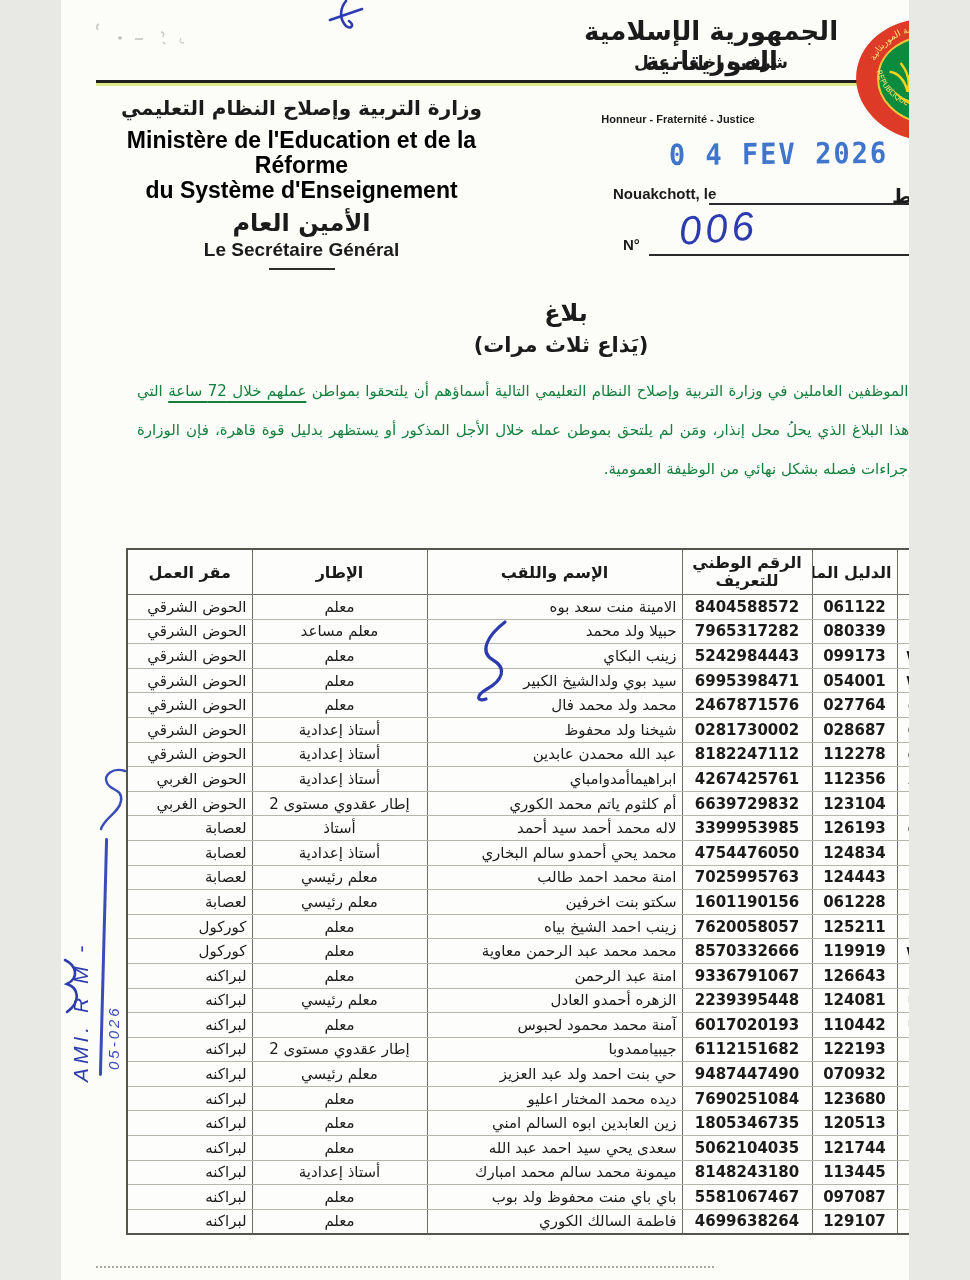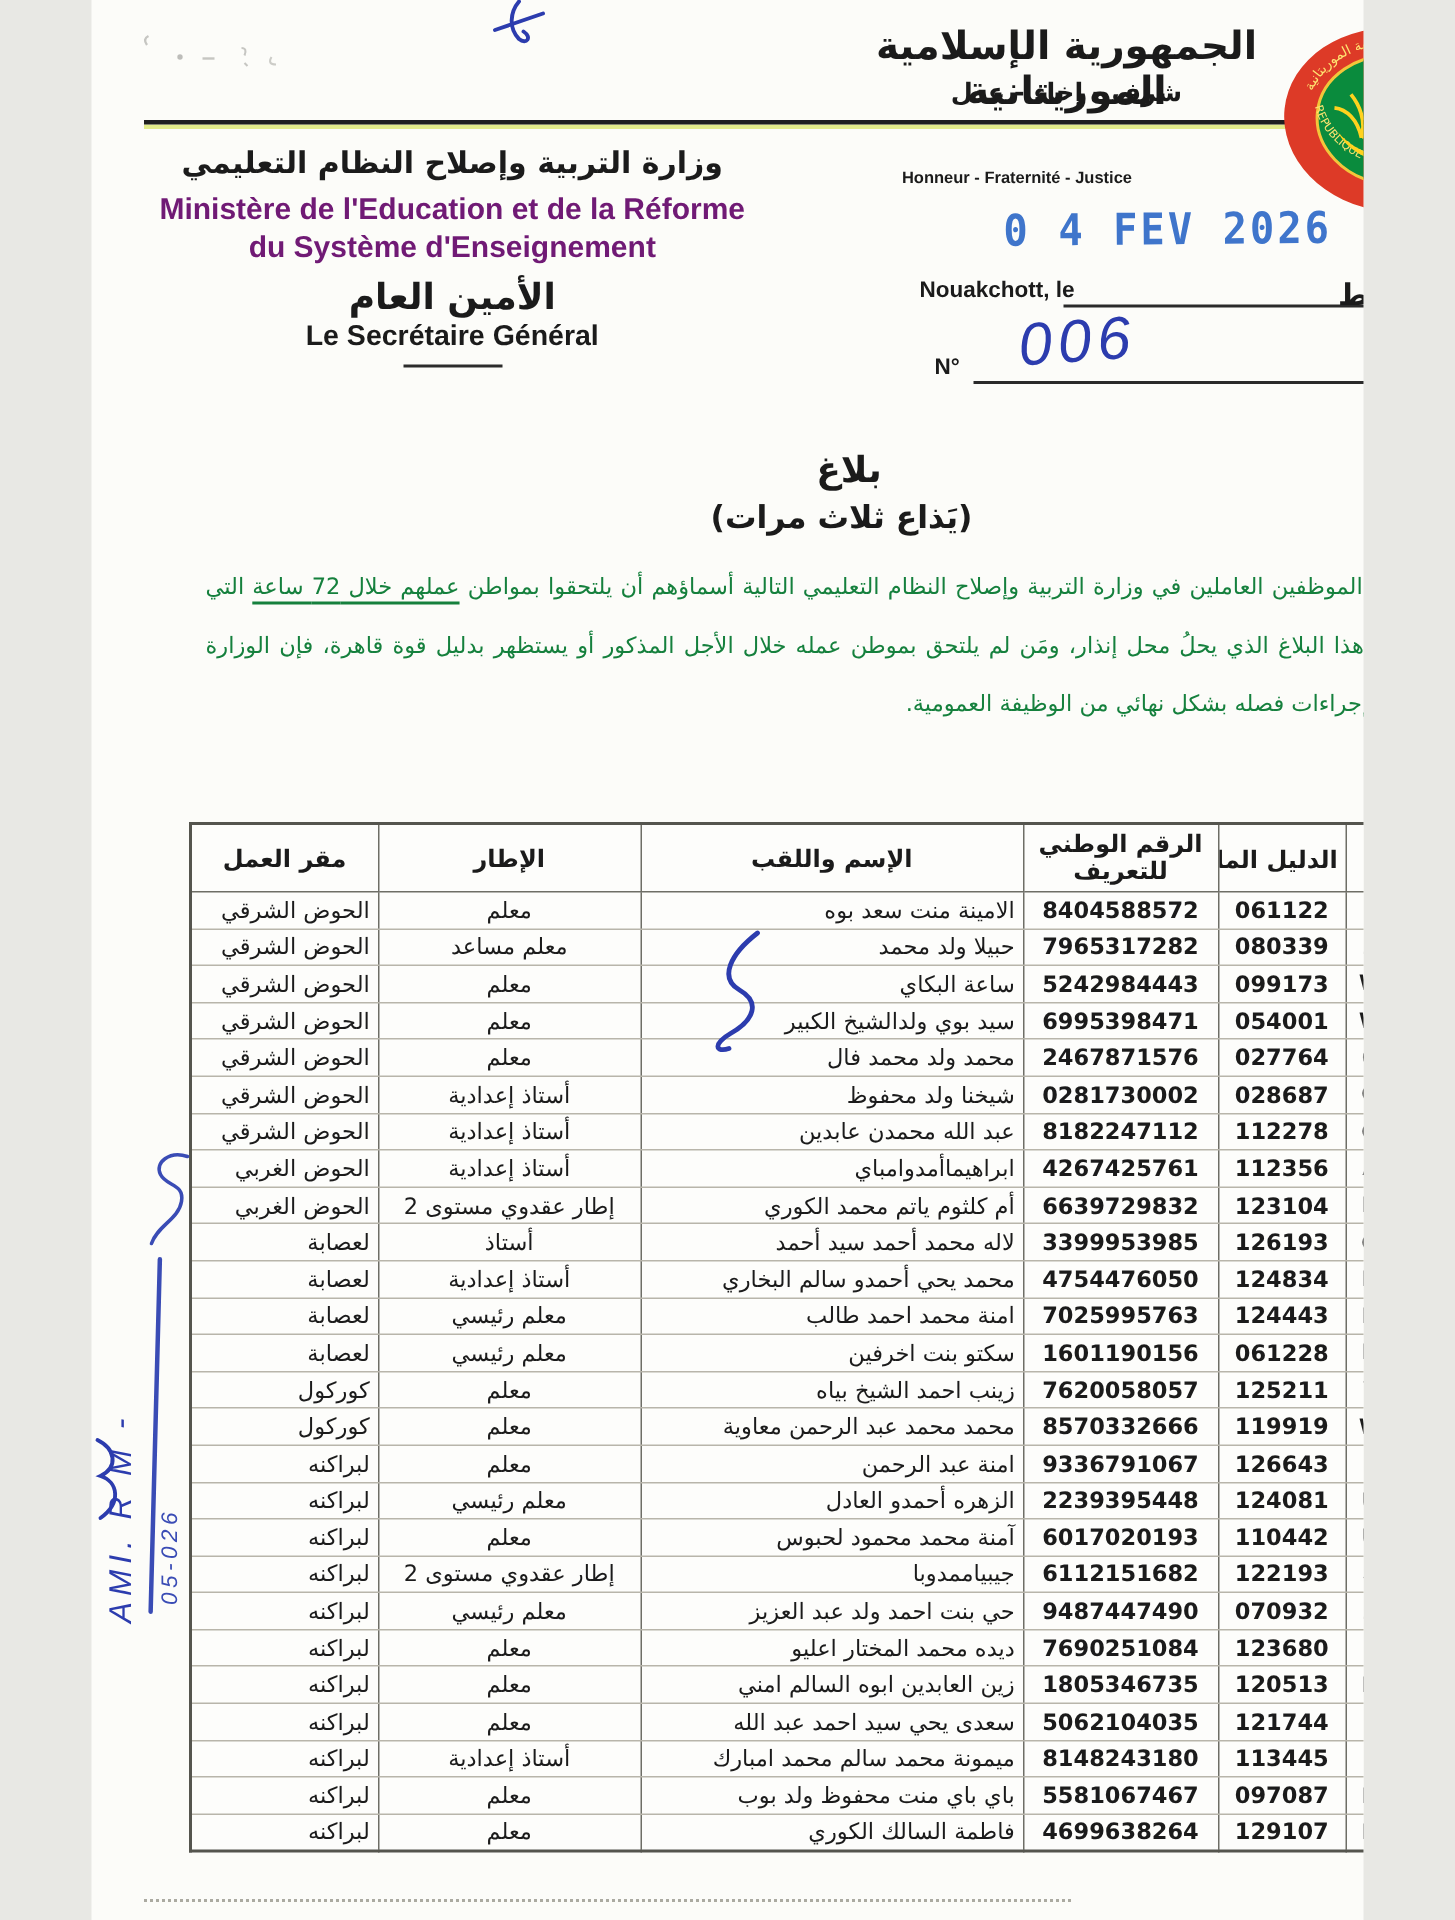--- a/index.html
+++ b/index.html
@@ -15,21 +15,21 @@
   
   #republic-ar{left:470px; top:16px; width:360px; font-size:26px; font-weight:700; letter-spacing:-1px;}
   #motto-ar{left:470px; top:52px; width:360px; font-size:17px; font-weight:700;}
   #sep-line{left:35px; top:80px; width:905px; height:3px; background:#1f1f1f;
     box-shadow:0 3px 0 rgba(196,214,0,.45);}
   #republic-fr{left:443px; top:92px; width:348px; font-size:17px; font-weight:700; letter-spacing:.2px;}
   #motto-fr{left:443px; top:113px; width:348px; font-size:11px; font-weight:700;}
 
   #ministry-block{left:38px; top:96px; width:405px; text-align:center;}
   #ministry-ar{font-size:20px; font-weight:700; margin-bottom:8px;}
-  #ministry-fr1,#ministry-fr2{font-size:20px; font-weight:700; color:#701a75; line-height:25px;}
+  #ministry-fr1,#ministry-fr2{font-size:23px; font-weight:700; color:#000000; line-height:25px;}
   #office-ar{font-size:24px; font-weight:700; margin-top:6px;}
   #office-fr{font-size:19px; font-weight:700; margin-top:2px;}
   #office-rule{width:66px; height:2px; background:#2c2c2c; margin:7px auto 0;}
 
   
   #seal{left:792px; top:16px; width:152px; height:128px; transform:rotate(6deg);}
 
   
   #date-stamp{left:608px; top:138px; width:260px; font-family:"DejaVu Sans Mono",monospace;
     font-size:27px; font-weight:700; color:#2f6ac8; letter-spacing:2px; transform:scaleY(1.08) rotate(-.5deg); opacity:.92;}
@@ -186,21 +186,21 @@
       <td class="cell-cadre">معلم مساعد</td>
       <td class="cell-name">حبيلا ولد محمد</td>
       <td class="cell-nid">7965317282</td>
       <td class="cell-fid">080339</td>
       <td class="cell-let">Z</td>
       <td class="cell-idx">2</td>
     </tr>
         <tr>
       <td class="cell-work">الحوض الشرقي</td>
       <td class="cell-cadre">معلم</td>
-      <td class="cell-name">ساعة البكاي</td>
+      <td class="cell-name">زينب البكاي</td>
       <td class="cell-nid">5242984443</td>
       <td class="cell-fid">099173</td>
       <td class="cell-let">W</td>
       <td class="cell-idx">3</td>
     </tr>
         <tr>
       <td class="cell-work">الحوض الشرقي</td>
       <td class="cell-cadre">معلم</td>
       <td class="cell-name">سيد بوي ولدالشيخ الكبير</td>
       <td class="cell-nid">6995398471</td>

